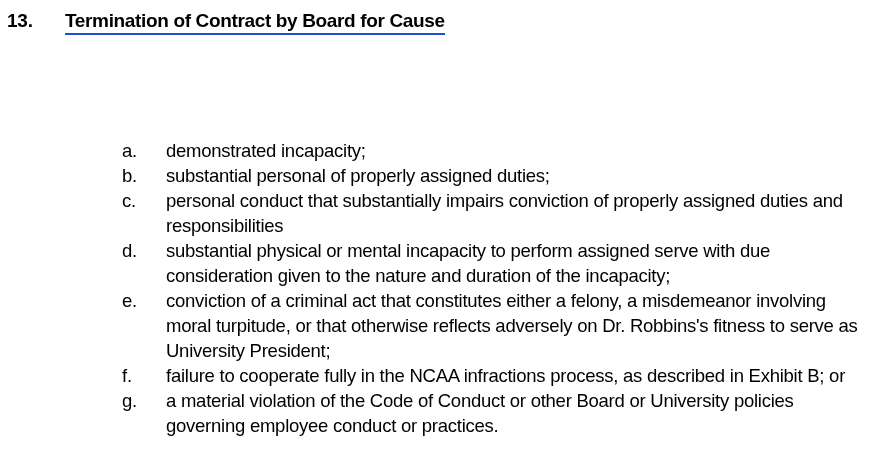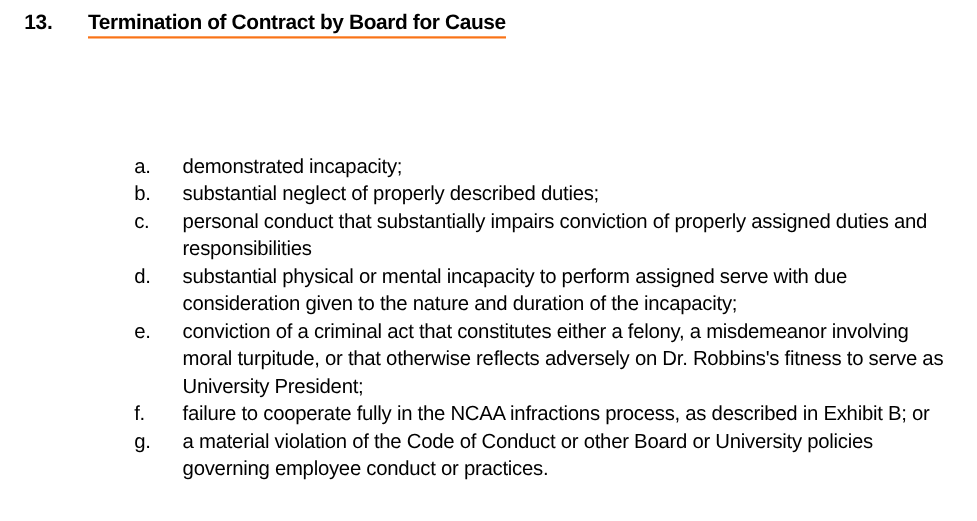--- a/index.html
+++ b/index.html
@@ -18,38 +18,38 @@
   .page {
     position: relative;
     width: 888px;
     height: 474px;
     background: #ffffff;
   }
 
   
   .clause-heading {
     position: absolute;
-    left: 22px;
+    left: 7px;
     top: 10px;
     display: flex;
     align-items: baseline;
     white-space: nowrap;
   }
   .clause-number {
     font-size: 19px;
     font-weight: bold;
     letter-spacing: -0.2px;
     width: 58px;
     flex: 0 0 58px;
   }
   .clause-title {
     font-size: 19px;
     font-weight: bold;
     letter-spacing: -0.35px;
-    border-bottom: 2px solid #f97316;
+    border-bottom: 2px solid #1d4ed8;
     padding-bottom: 1px;
     display: inline-block;
   }
 
   
   .intro-paragraph {
     position: absolute;
     left: 22px;
     top: 60px;
     width: 830px;
@@ -100,21 +100,21 @@
 
   <div class="cause-list">
 
     <div class="cause-item">
       <span class="cause-marker">a.</span>
       <span class="cause-text">demonstrated incapacity;</span>
     </div>
 
     <div class="cause-item">
       <span class="cause-marker">b.</span>
-      <span class="cause-text">substantial neglect of properly described duties;</span>
+      <span class="cause-text">substantial personal of properly assigned duties;</span>
     </div>
 
     <div class="cause-item">
       <span class="cause-marker">c.</span>
       <span class="cause-text">personal conduct that substantially impairs conviction of properly assigned duties and responsibilities</span>
     </div>
 
     <div class="cause-item">
       <span class="cause-marker">d.</span>
       <span class="cause-text">substantial physical or mental incapacity to perform assigned serve with due consideration given to the nature and duration of the incapacity;</span>

